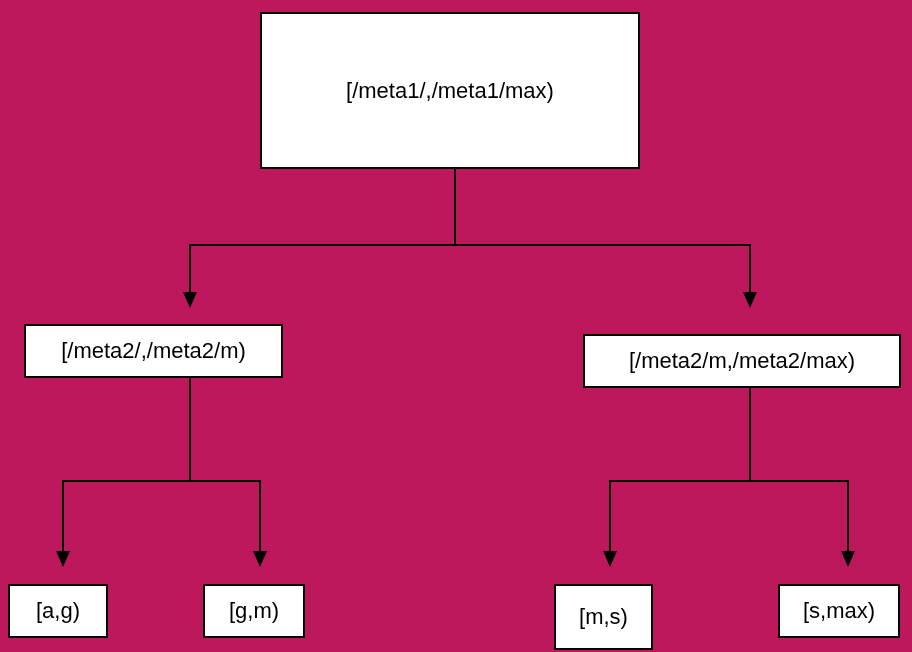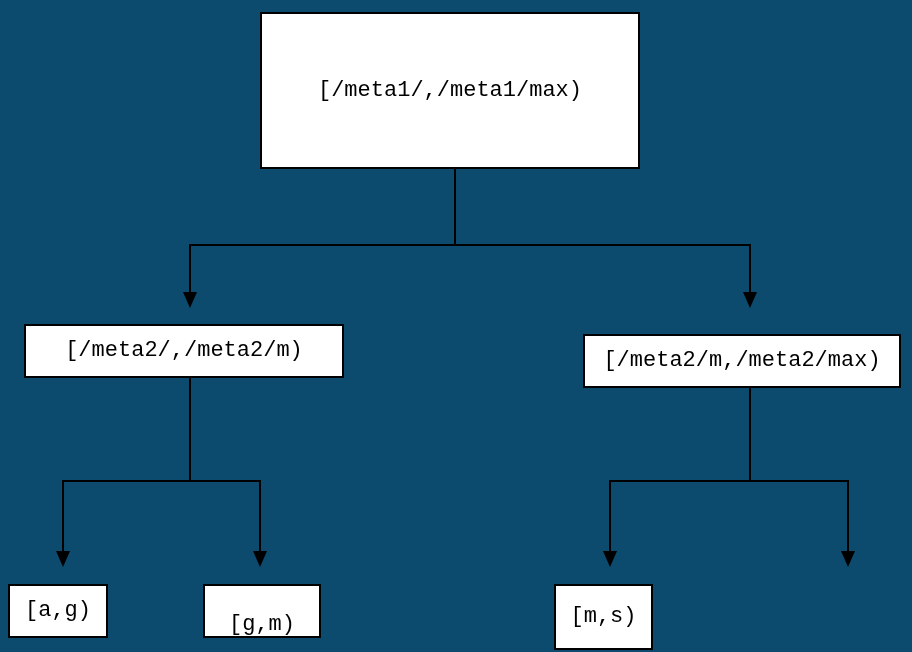--- a/index.html
+++ b/index.html
@@ -4,22 +4,22 @@
 <style>
   html, body {
     margin: 0;
     padding: 0;
     background: #ffffff;
   }
   .canvas {
     position: relative;
     width: 912px;
     height: 652px;
-    background: #0c4a6e;
-    font-family: Liberation Mono, monospace;
+    background: #be185d;
+    font-family: Liberation Sans, sans-serif;
     overflow: hidden;
   }
   .edges {
     position: absolute;
     left: 0;
     top: 0;
     width: 912px;
     height: 652px;
   }
   .edges path {
@@ -38,24 +38,24 @@
     background: #ffffff;
     display: flex;
     align-items: center;
     justify-content: center;
     color: #000000;
     font-size: 22px;
     line-height: 1;
     white-space: nowrap;
   }
   .n-root  { left: 260px; top: 12px;  width: 380px; height: 157px; }
-  .n-l2a   { left: 24px;  top: 324px; width: 320px; height: 54px; }
+  .n-l2a   { left: 24px;  top: 324px; width: 259px; height: 54px; }
   .n-l2b   { left: 583px; top: 324px; width: 318px; height: 54px; margin-top: 10px; }
   .n-leaf1 { left: 8px;   top: 584px; width: 100px; height: 54px; }
-  .n-leaf2 { left: 203px; top: 584px; width: 118px; height: 54px; align-items: flex-end; }
+  .n-leaf2 { left: 203px; top: 584px; width: 102px; height: 54px; }
   .n-leaf3 { left: 554px; top: 584px; width: 99px;  height: 66px; }
   .n-leaf4 { left: 778px; top: 584px; width: 122px; height: 54px; }
 </style>
 </head>
 <body>
 
 <div class="canvas">
 
   <svg class="edges" viewBox="0 0 912 652" xmlns="http://www.w3.org/2000/svg">
 
@@ -104,14 +104,17 @@
   </div>
 
   <div class="node n-leaf2">
     <span>[g,m)</span>
   </div>
 
   <div class="node n-leaf3">
     <span>[m,s)</span>
   </div>
 
+  <div class="node n-leaf4">
+    <span>[s,max)</span>
+  </div>
 
 </div>
 
 </body></html>

